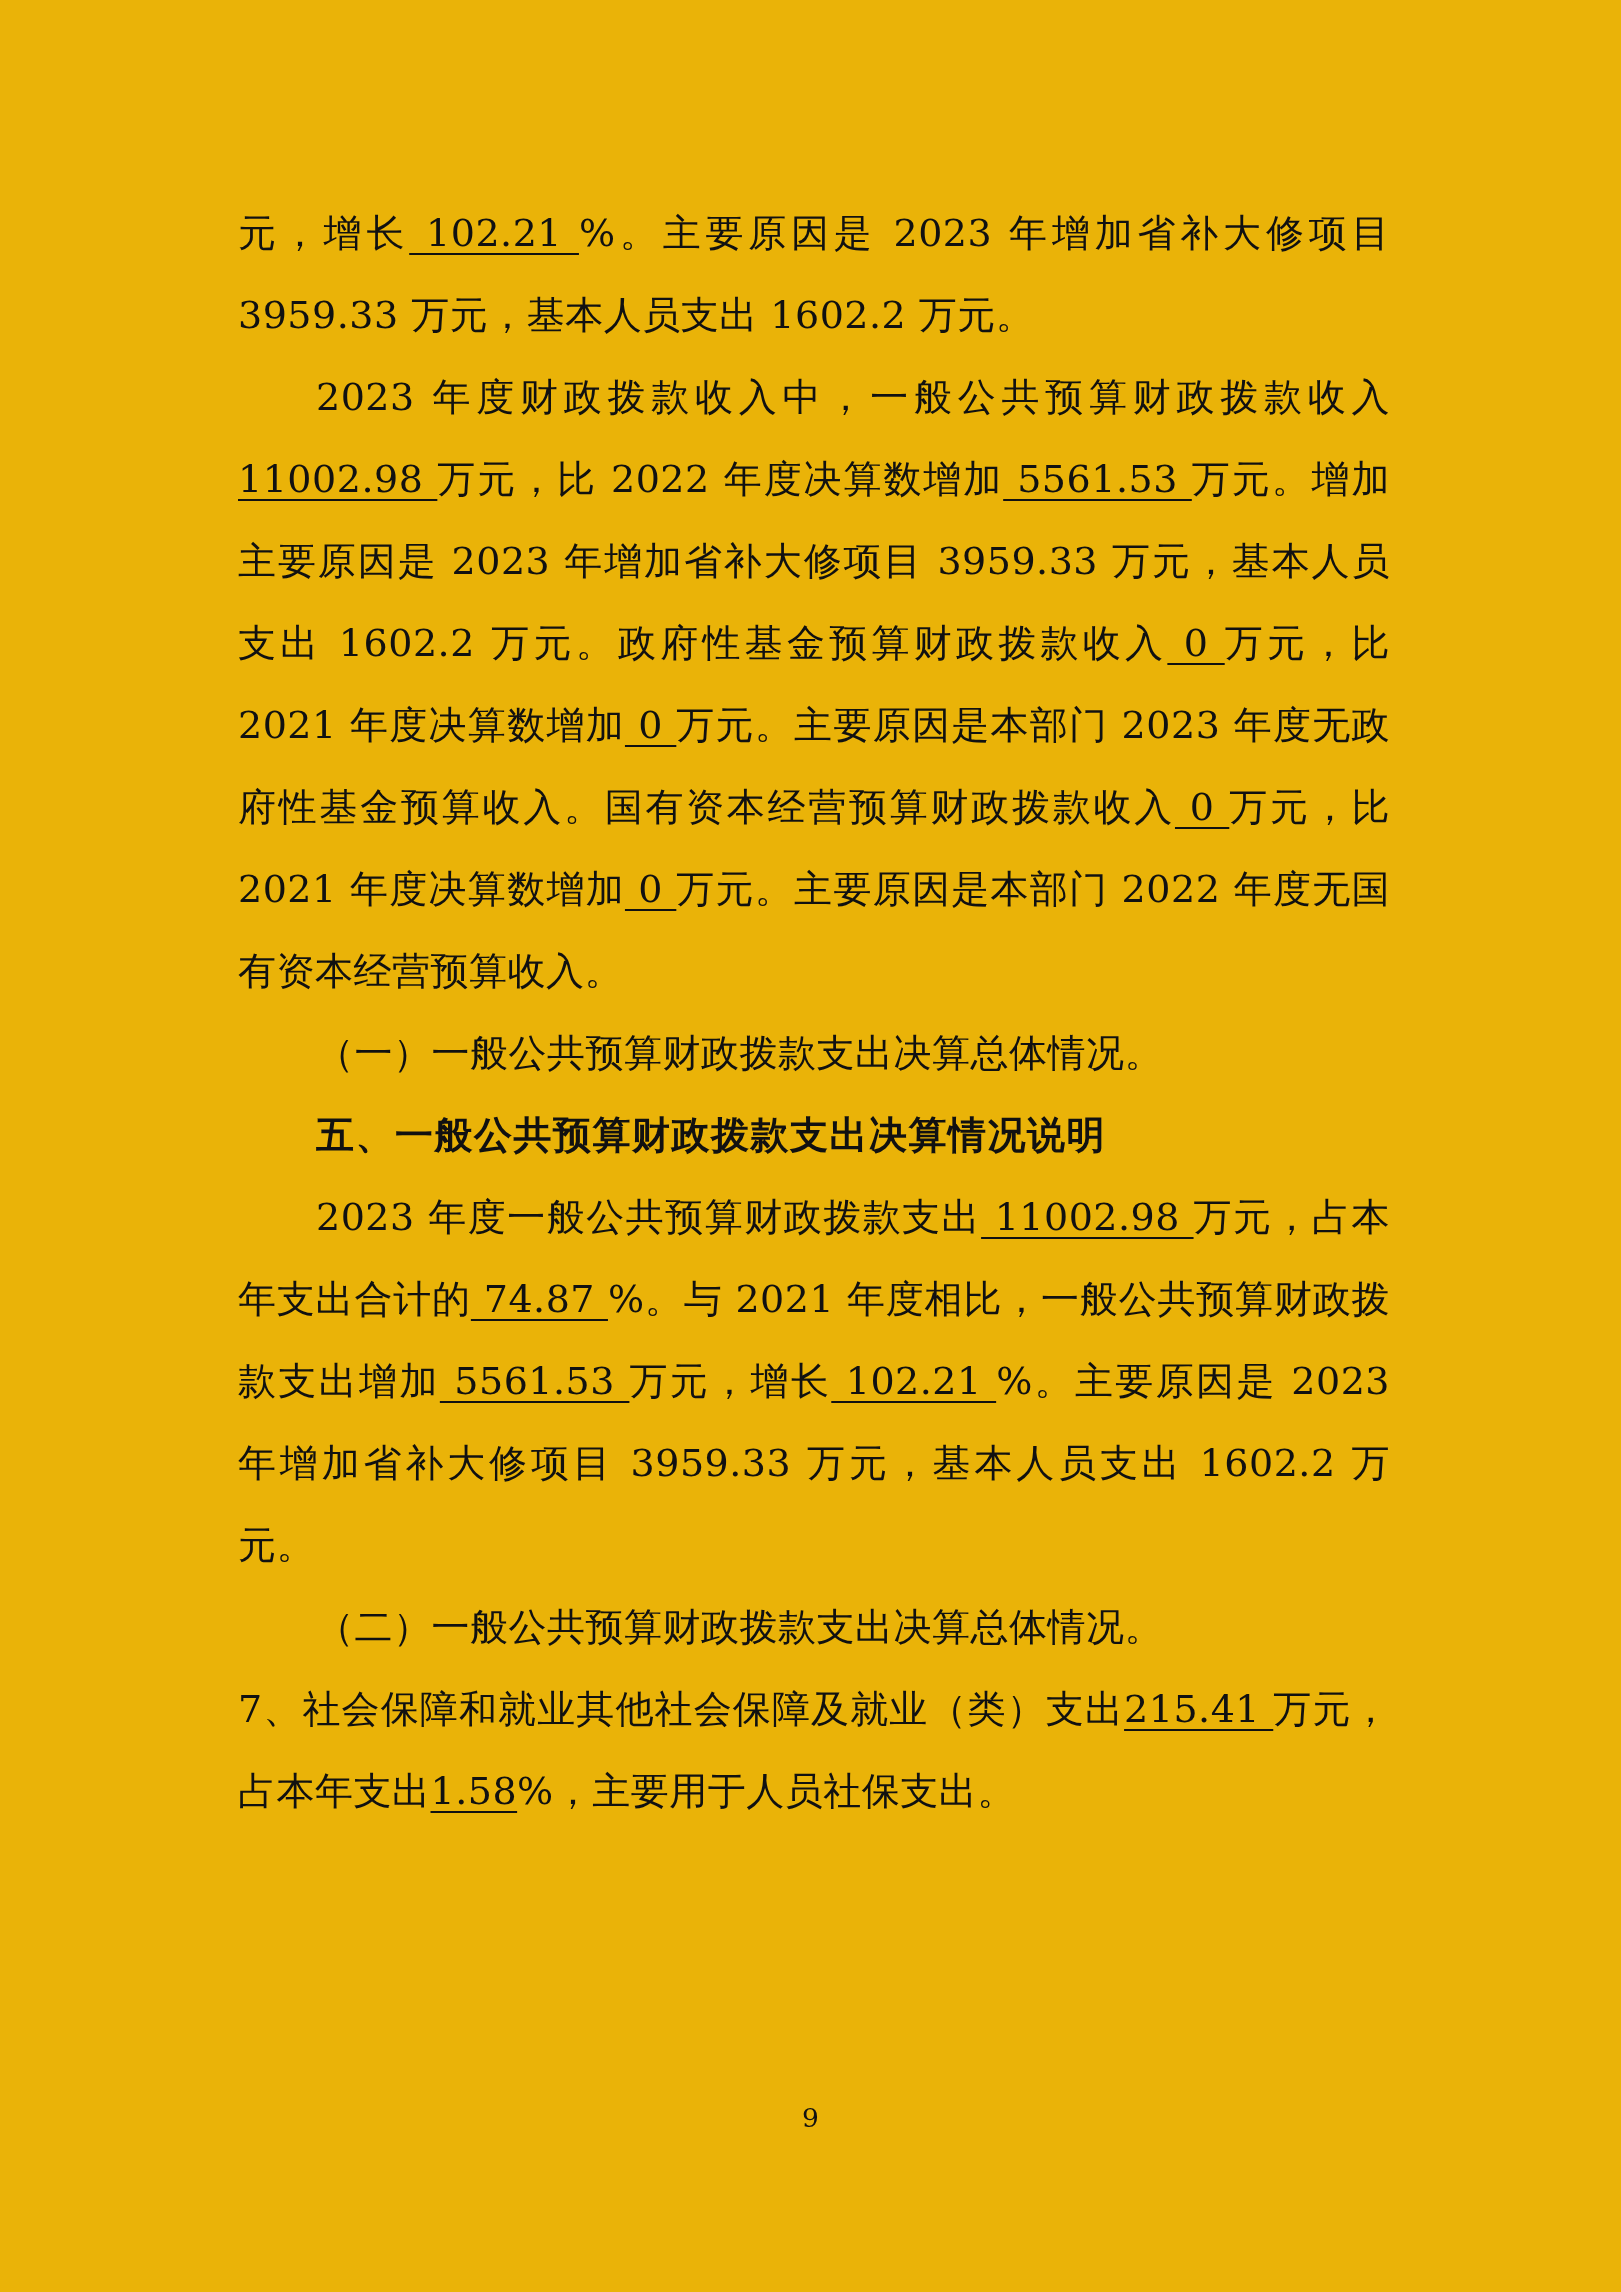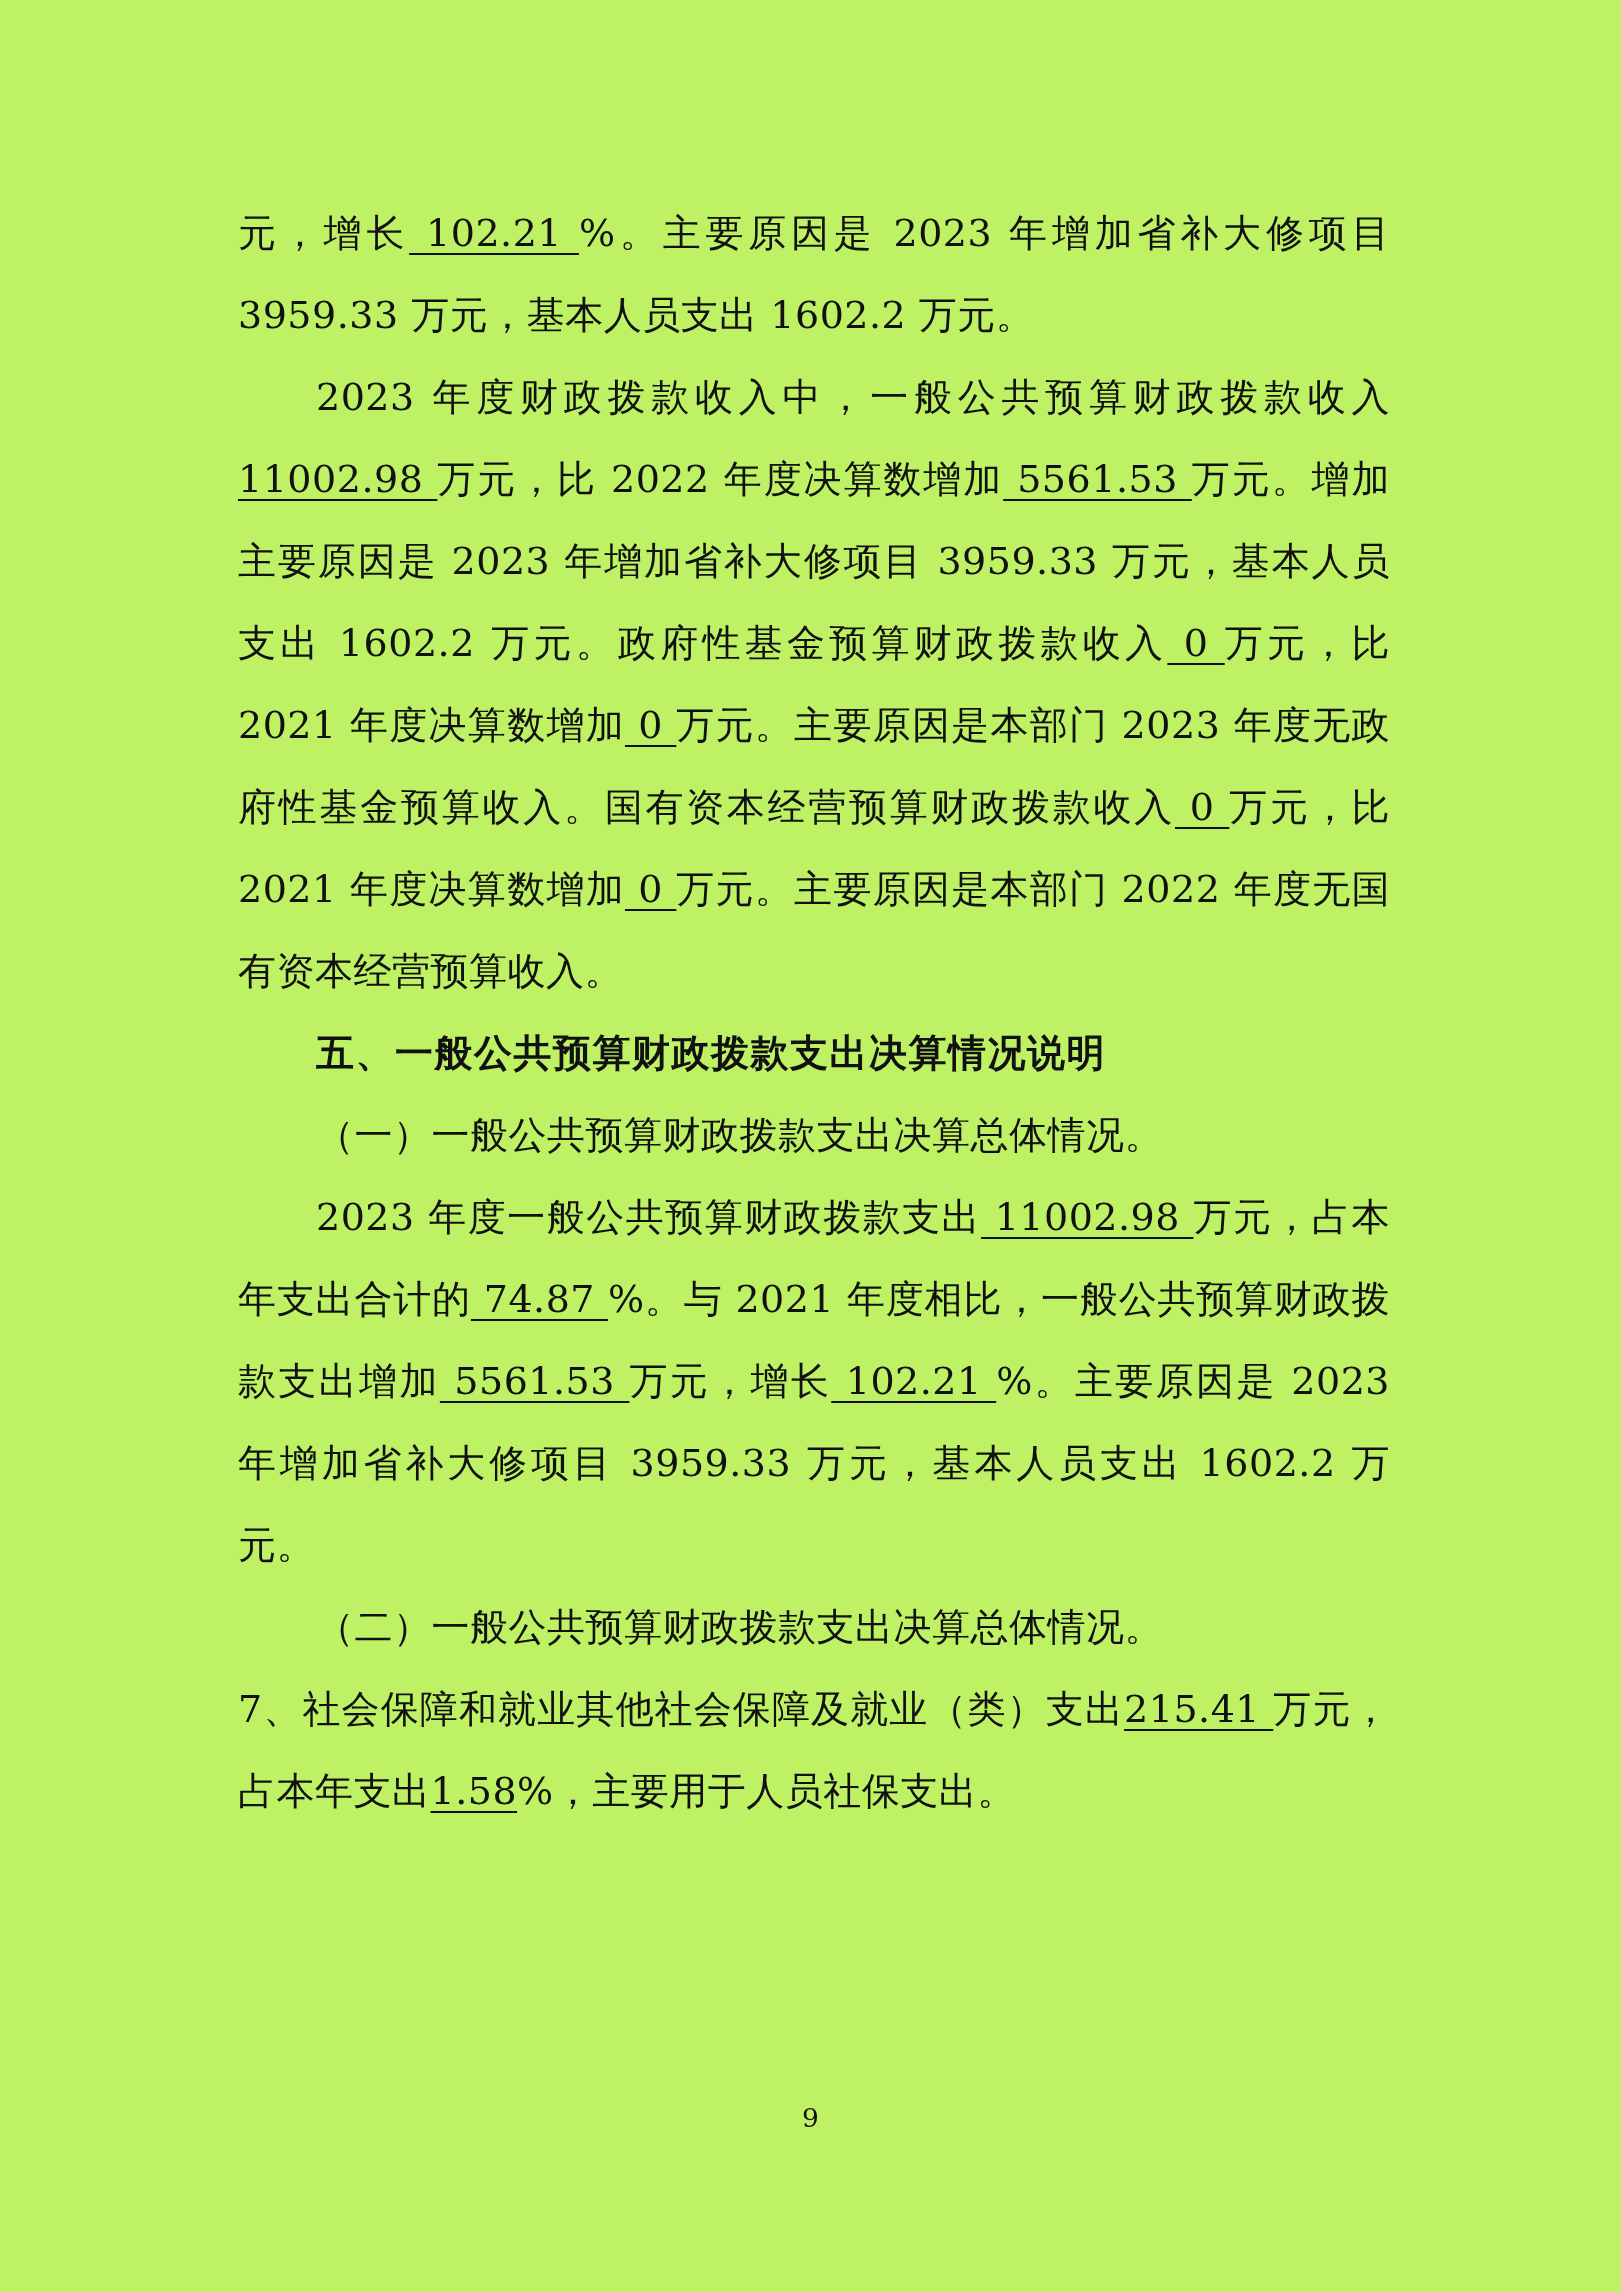--- a/index.html
+++ b/index.html
@@ -13,21 +13,21 @@
     font-family: "DejaVu Serif", serif;
     color: #000000;
     position: relative;
     overflow: hidden;
   }
   .page {
     position: absolute;
     left: 0; top: 0;
     width: 1621px;
     height: 2293px;
-    background: #bef264;
+    background: #eab308;
   }
   .content {
     position: absolute;
     left: 238px;
     top: 192px;
     width: 1152px;
   }
   p {
     margin: 0;
     font-size: 38px;
@@ -61,21 +61,21 @@
     color: #111;
   }
 </style>
 </head>
 <body>
 
 <div class="page">
   <div class="content">
       <p><span>元，增长</span><span class="u num"> 102.21 </span><span>%。主要原因是 2023 年增加省补大修项目 3959.33 万元，基本人员支出 1602.2 万元。</span></p>
       <p class="indent"><span>2023 年度财政拨款收入中，一般公共预算财政拨款收入</span><span class="u num">11002.98 </span><span>万元，比 2022 年度决算数增加</span><span class="u num"> 5561.53 </span><span>万元。增加主要原因是 2023 年增加省补大修项目 3959.33 万元，基本人员支出 1602.2 万元。政府性基金预算财政拨款收入</span><span class="u num">  0  </span><span>万元，比 2021 年度决算数增加</span><span class="u num">   0   </span><span>万元。主要原因是本部门 2023 年度无政府性基金预算收入。国有资本经营预算财政拨款收入</span><span class="u num"> 0   </span><span>万元，比 2021 年度决算数增加</span><span class="u num">   0   </span><span>万元。主要原因是本部门 2022 年度无国有资本经营预算收入。</span></p>
+      <p class="indent"><span>（一）一般公共预算财政拨款支出决算总体情况。</span></p>
       <p class="indent heading"><span>五、一般公共预算财政拨款支出决算情况说明</span></p>
-      <p class="indent"><span>（一）一般公共预算财政拨款支出决算总体情况。</span></p>
       <p class="indent"><span>2023 年度一般公共预算财政拨款支出</span><span class="u num">   11002.98  </span><span>万元，占本年支出合计的</span><span class="u num">  74.87 </span><span>%。与 2021 年度相比，一般公共预算财政拨款支出增加</span><span class="u num">  5561.53  </span><span>万元，增长</span><span class="u num"> 102.21 </span><span>%。主要原因是 2023 年增加省补大修项目 3959.33 万元，基本人员支出 1602.2 万元。</span></p>
       <p class="indent"><span>（二）一般公共预算财政拨款支出决算总体情况。</span></p>
       <p><span>7、社会保障和就业其他社会保障及就业（类）支出</span><span class="u num">215.41 </span><span>万元，占本年支出</span><span class="u num">1.58</span><span>%，主要用于人员社保支出。</span></p>
     </div>
   <div class="pagenum">9</div>
 </div>
 
 
 </body></html>

